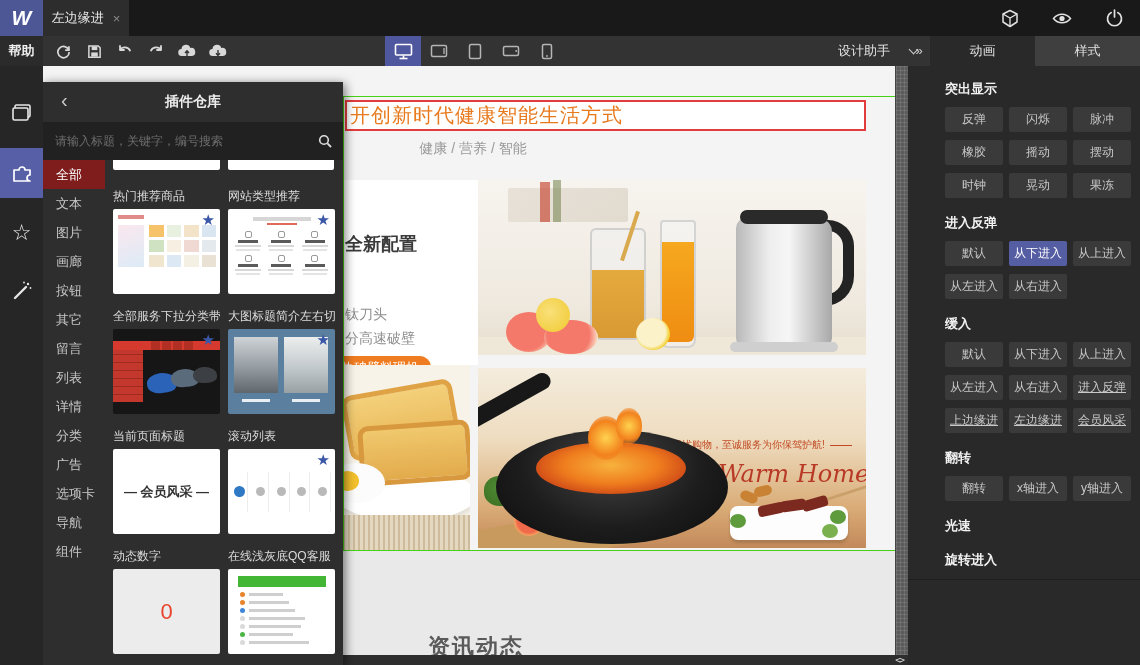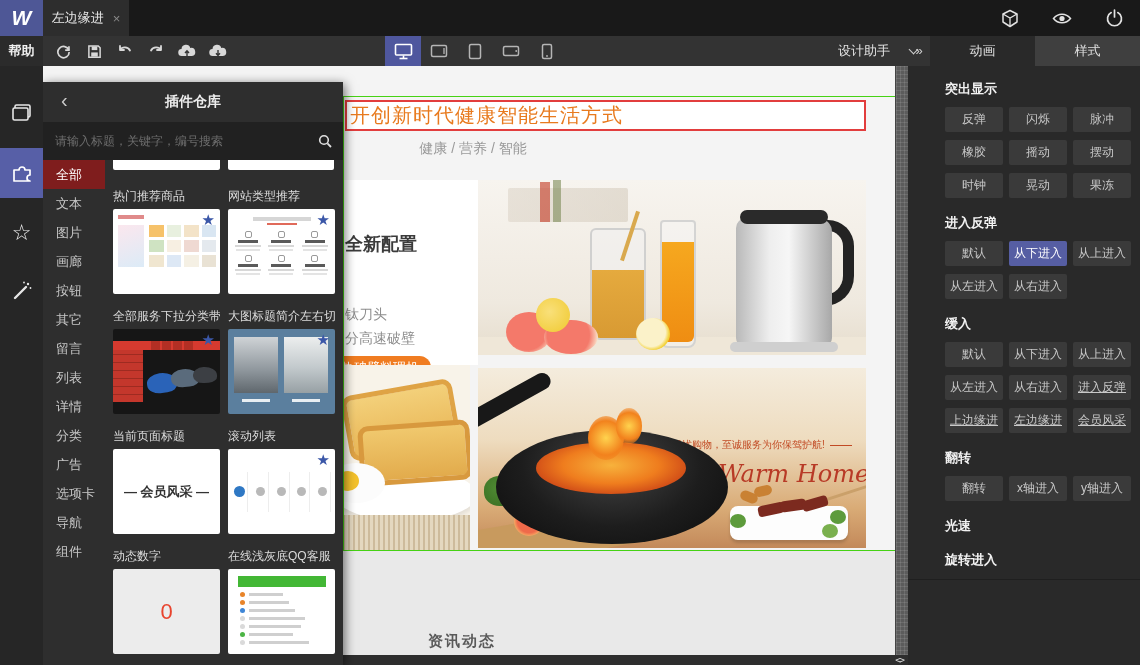--- a/index.html
+++ b/index.html
@@ -116,21 +116,21 @@
   .wedge { position:absolute; width:18px; height:10px; background:#c98133; border-radius:5px; }
   .w1 { left:262px; top:124px; transform:rotate(22deg); }
   .w2 { left:276px; top:118px; transform:rotate(-14deg); }
   .greens { position:absolute; width:16px; height:14px; background:#5d9b3c; border-radius:50%; }
   .g1 { left:252px; top:146px; } .g2 { left:352px; top:142px; } .g3 { left:344px; top:156px; background:#7ab04e; }
   .broccoli { position:absolute; left:6px; top:108px; width:34px; height:30px; background:radial-gradient(circle at 40% 40%, #4f8a33, #36691f); border-radius:45%; }
   .orange-slice { position:absolute; left:36px; top:138px; width:30px; height:30px; border-radius:50%;
                   background:radial-gradient(circle at 50% 50%, #ef6a4a 55%, #f7a361 70%, #f2c089 80%); }
   .board { position:absolute; left:-20px; top:150px; width:180px; height:40px; background:#c89a5e; transform:rotate(-10deg); border-radius:6px; }
 
-  .news-title { position:absolute; left:385px; top:566px; font-size:15px; font-weight:bold; color:#5a5a5a; letter-spacing:2px; }
+  .news-title { position:absolute; left:385px; top:566px; font-size:22px; font-weight:bold; color:#5a5a5a; letter-spacing:2px; }
 
   .bottom-bar { position:absolute; left:343px; top:655px; width:565px; height:10px; background:#2e2e2e; z-index:40; }
   .code-ico { position:absolute; right:4px; top:0px; color:#e0e0e0; font-size:9px; font-family:"DejaVu Sans Mono", monospace; letter-spacing:-1px; }
 
   .vscroll { position:absolute; left:895px; top:66px; width:13px; height:589px; z-index:30;
     background:
       repeating-linear-gradient(90deg, rgba(255,255,255,.10) 0 1px, transparent 1px 4px),
       repeating-linear-gradient(0deg,  rgba(255,255,255,.10) 0 1px, transparent 1px 4px),
       #5c5c5c; border-left:1px solid #444; }
 

